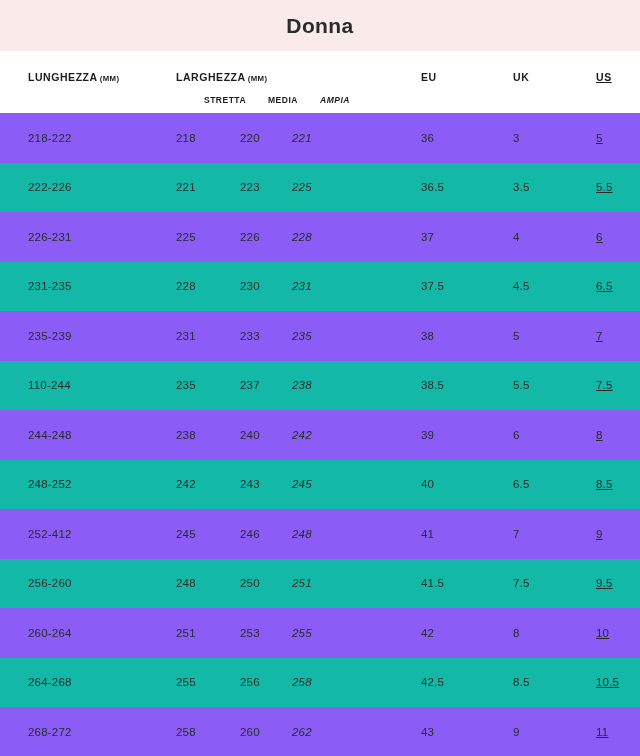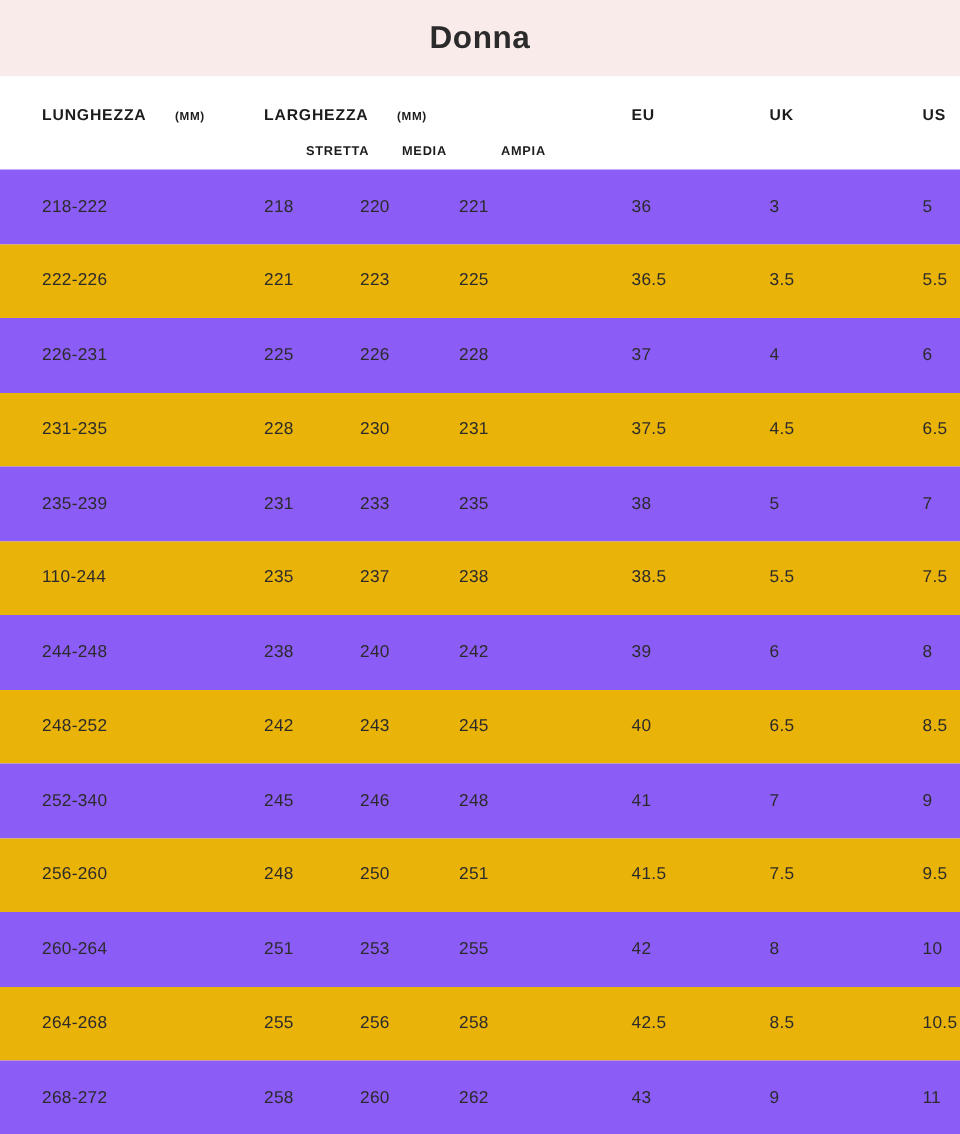--- a/index.html
+++ b/index.html
@@ -57,55 +57,55 @@
     top: 44px;
     font-size: 8.5px;
     font-weight: 700;
     letter-spacing: 0.5px;
     margin-left: 28px;
   }
   .unit {
     font-size: 7.8px;
     font-weight: 700;
     letter-spacing: 0.4px;
-    margin-left: 19px;
+    margin-left: 2px;
     vertical-align: baseline;
   }
 
   
   .rows {
     position: relative;
   }
   .row {
     height: 49.5px;
     position: relative;
-    background: #eab308;
+    background: #14b8a6;
   }
   .row.alt {
     background: #8b5cf6;
   }
   .cell {
     position: absolute;
     top: 50%;
     transform: translateY(-50%);
     font-size: 11.5px;
     font-weight: 400;
     letter-spacing: 0.2px;
     color: #2b2b2b;
     white-space: nowrap;
   }
 
   
   .c-lunghezza { left: 28px; }
   .c-stretta   { left: 176px; }
   .c-media     { left: 240px; }
-  .c-ampia     { left: 306px; }
+  .c-ampia     { left: 292px; font-style: italic; }
   .c-eu        { left: 421px; }
   .c-uk        { left: 513px; }
-  .c-us        { left: 615px; }
+  .c-us        { left: 596px; text-decoration: underline; }
 </style>
 </head>
 <body>
 
 <div class="size-chart">
 
   <div class="title-band">
     <span class="title-text">Donna</span>
   </div>
 
@@ -195,21 +195,21 @@
       <div class="row">
         <div class="cell c-lunghezza">248-252</div>
         <div class="cell c-stretta">242</div>
         <div class="cell c-media">243</div>
         <div class="cell c-ampia">245</div>
         <div class="cell c-eu">40</div>
         <div class="cell c-uk">6.5</div>
         <div class="cell c-us">8.5</div>
       </div>
       <div class="row alt">
-        <div class="cell c-lunghezza">252-340</div>
+        <div class="cell c-lunghezza">252-412</div>
         <div class="cell c-stretta">245</div>
         <div class="cell c-media">246</div>
         <div class="cell c-ampia">248</div>
         <div class="cell c-eu">41</div>
         <div class="cell c-uk">7</div>
         <div class="cell c-us">9</div>
       </div>
       <div class="row">
         <div class="cell c-lunghezza">256-260</div>
         <div class="cell c-stretta">248</div>

